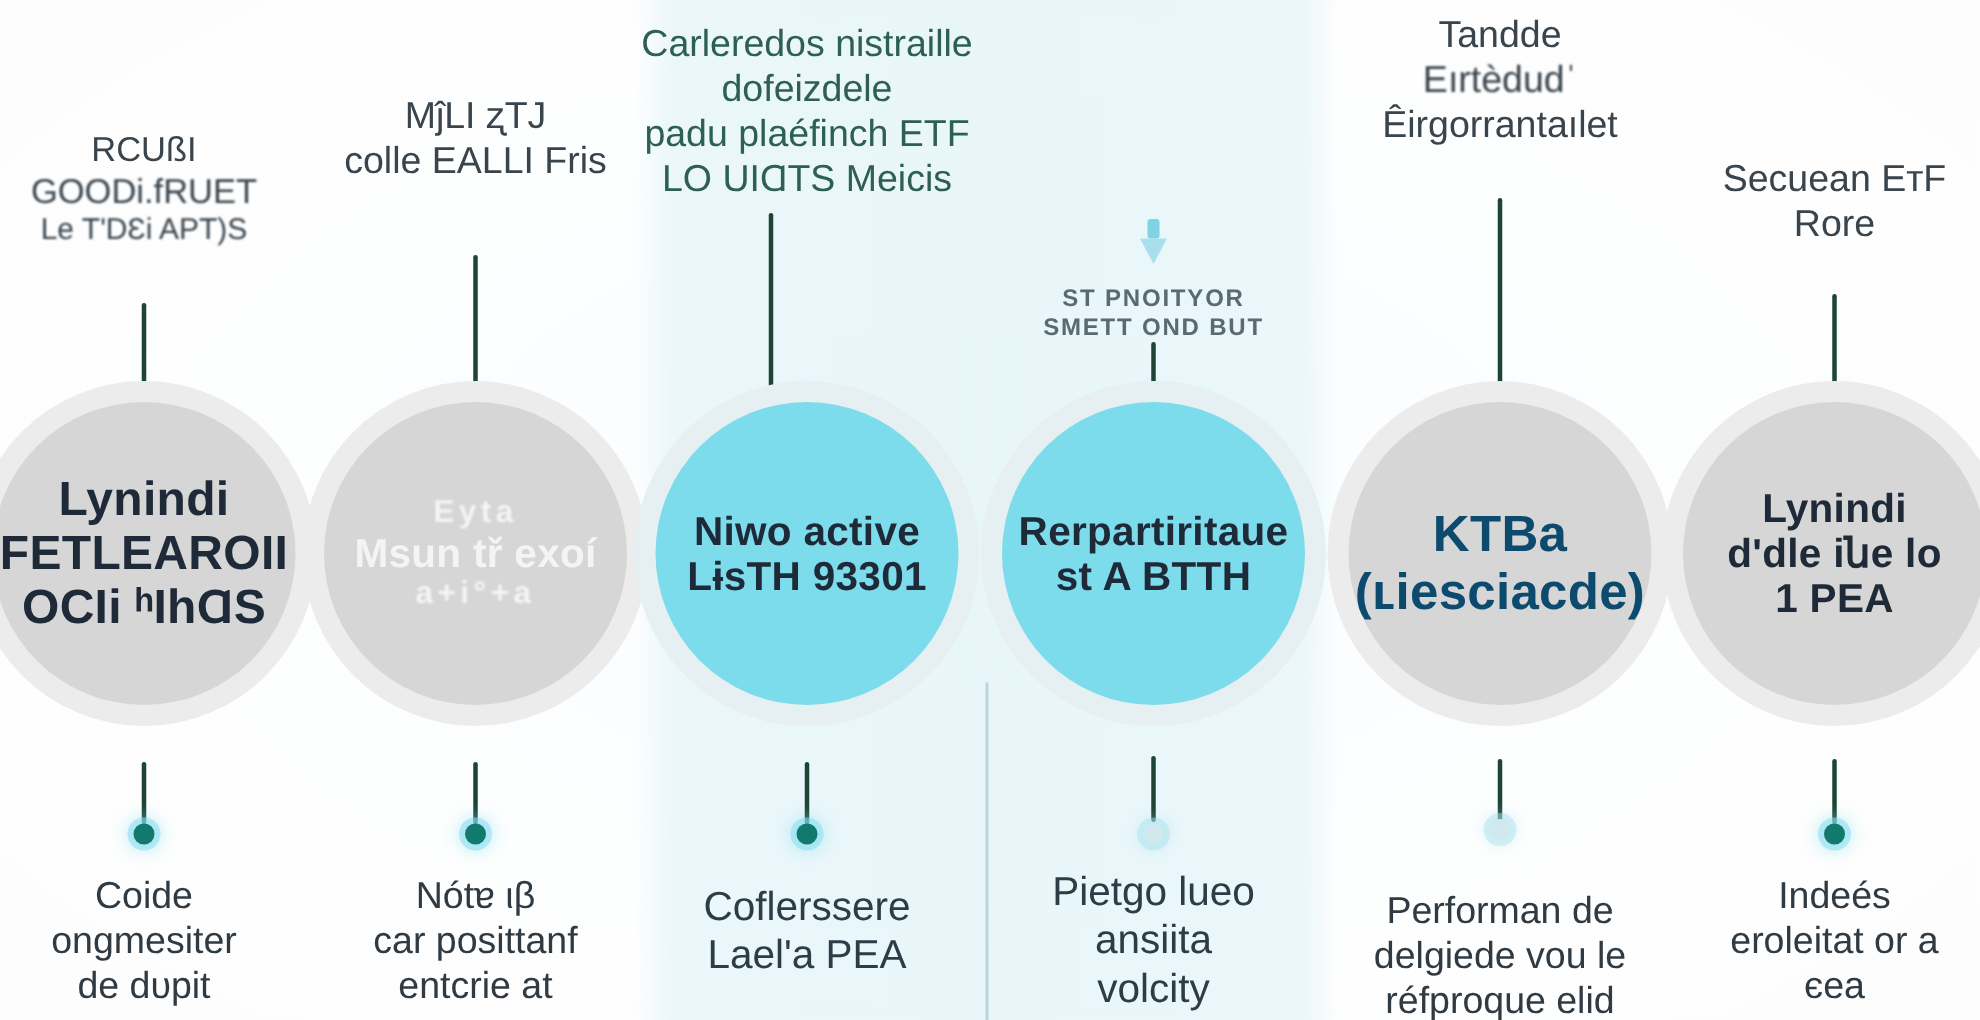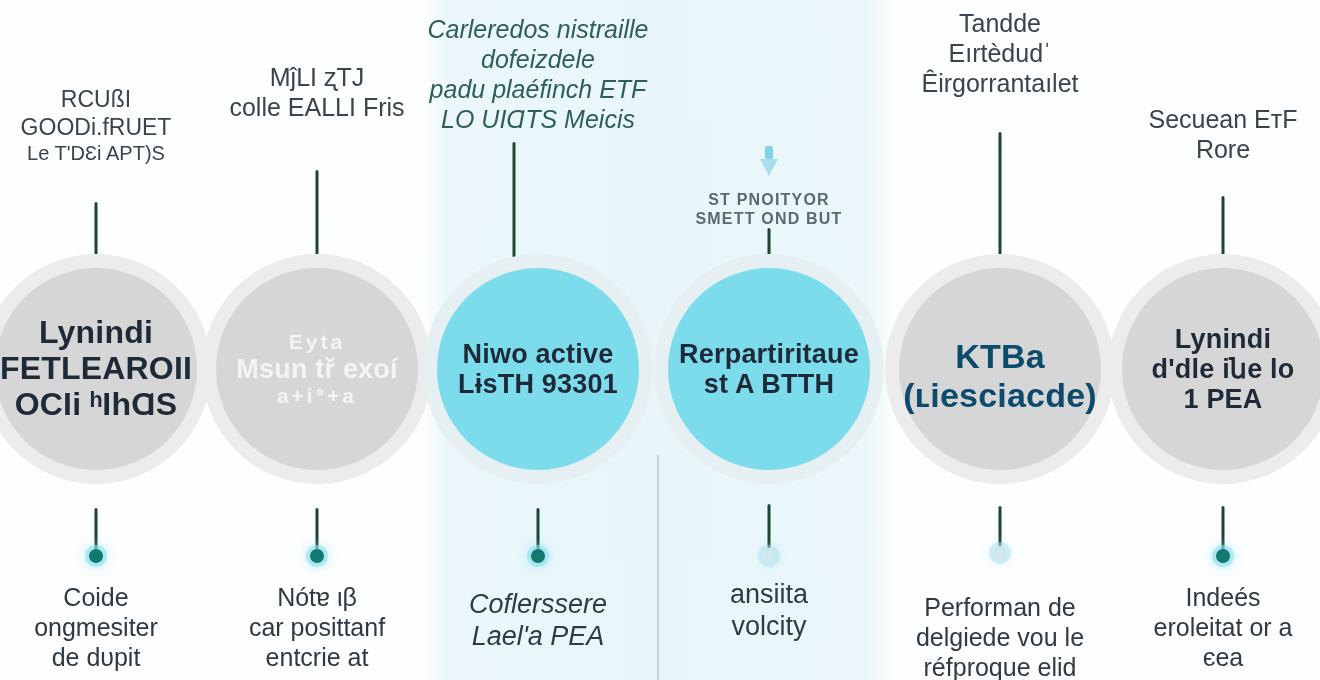--- a/index.html
+++ b/index.html
@@ -84,21 +84,21 @@
   .cap{
     position:absolute;
     left:50%;
     transform:translateX(-50%);
     width:230px;
     text-align:center;
     line-height:1.2;
   }
   .cap-top{ color:#39444c; }
   .cap-bottom{ color:#2f3a42; }
-  .cap.teal{ color:#2e5f55;font-style:italic; }
+  .cap.teal{ color:#2e5f55; }
   .blur1{ filter:blur(0.35px); }
   .blur2{ filter:blur(0.55px); }
   .tiny-caps{
     font-weight:bold;
     letter-spacing:1.2px;
     color:#5a6a72;
   }
   .arrow-ico{
     position:absolute;
     left:50%;
@@ -211,20 +211,21 @@
     <div class="circle" style="top:268px;width:202px;height:202px;background:#7ddcec;">
       <div class="ctext" style="font-size:27px;color:#1f2a38;">
         <div>Rerpartiritaue</div>
         <div>st A BTTH</div>
       </div>
     </div>
 
     <div class="stem" style="top:504px;height:44px;"></div>
     <div class="node pale" style="top:556px;"></div>
     <div class="cap cap-bottom" style="top:578px;font-size:27px;color:#2b3d46;">
+      <div>Pietgo lueo</div>
       <div>ansiita</div>
       <div>volcity</div>
     </div>
   </div>
 
   <div class="col" style="left:890px;">
     <div class="cap cap-top blur1" style="top:8px;font-size:25px;">
       <div>Tandde</div>
       <div class="blur2">Eırtèdudˈ</div>
       <div>Êirgorrantaılet</div>

